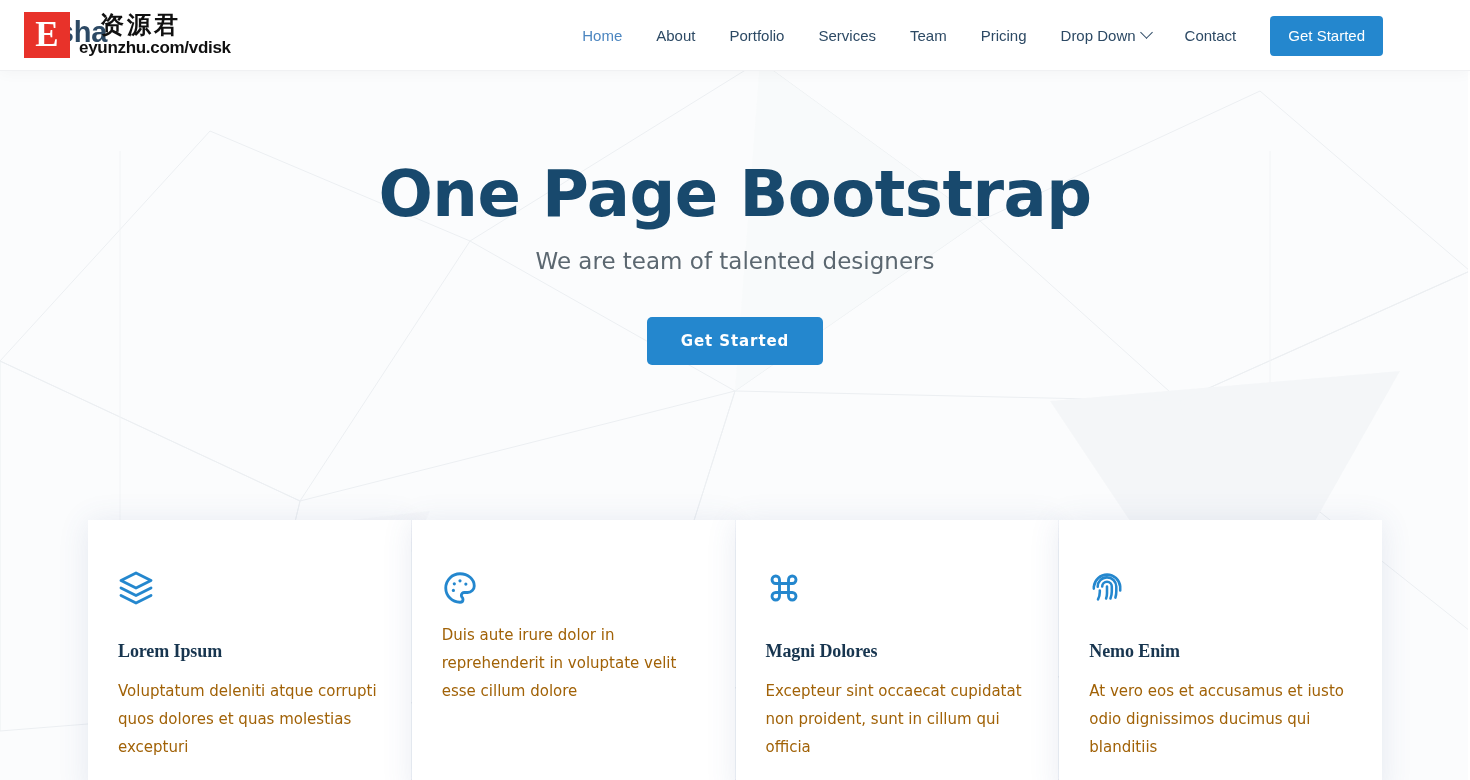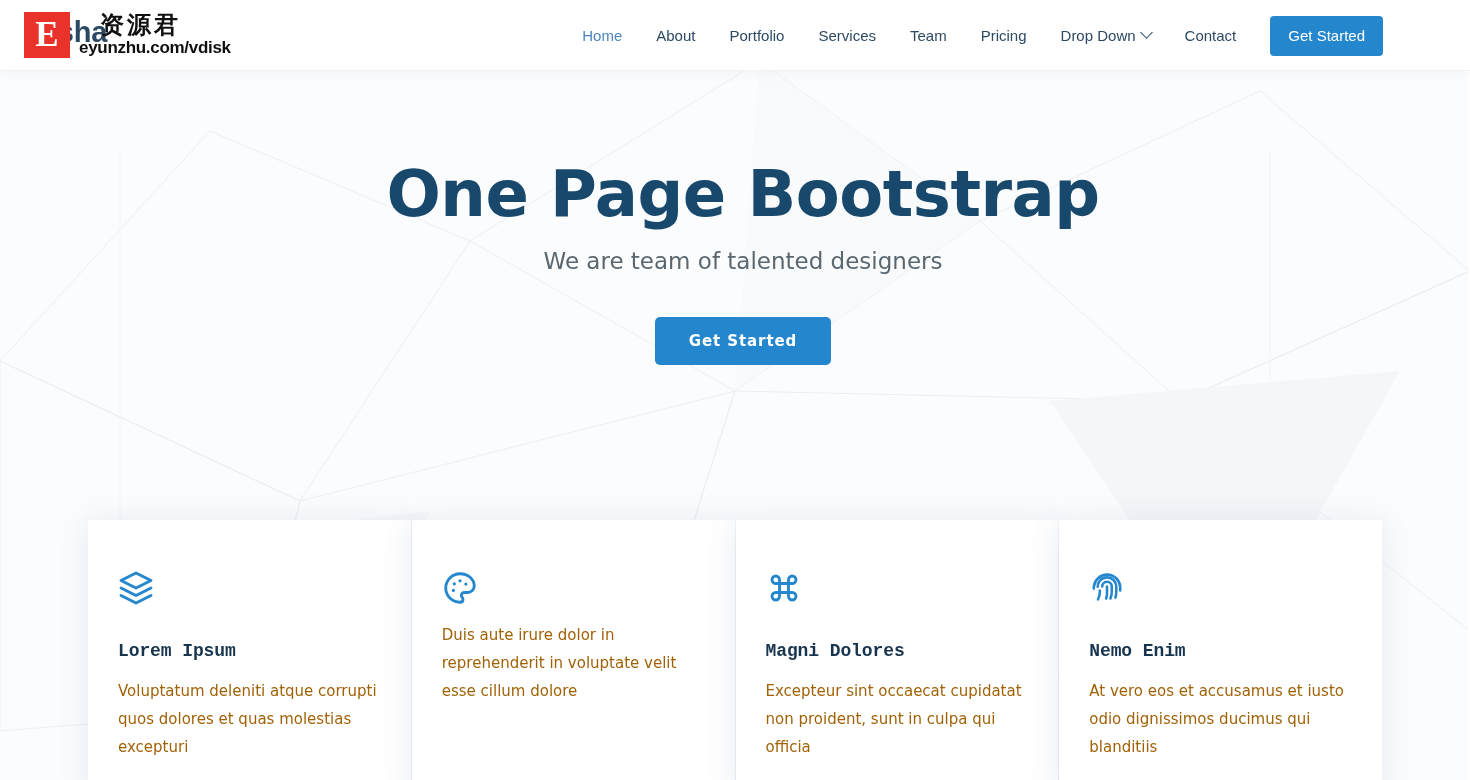--- a/index.html
+++ b/index.html
@@ -156,21 +156,20 @@
 
   
   .hero {
     position: absolute;
     top: 71px;
     left: 0;
     width: 1468px;
     height: 709px;
     background: #fbfcfd;
     overflow: hidden;
-    padding-left: 8px;
   }
   .hero-bg {
     position: absolute;
     inset: 0;
     width: 1470px;
     height: 709px;
   }
   .hero-inner {
     position: relative;
     z-index: 3;
@@ -232,21 +231,21 @@
   .feature-icon {
     width: 36px;
     height: 36px;
     color: #2487ce;
     display: block;
   }
   .feature-icon svg { display: block; width: 36px; height: 36px; }
 
   .feature-title {
     margin-top: 34px;
-    font-family: Liberation Mono, monospace;
+    font-family: Liberation Serif, serif;
     font-size: 18px;
     line-height: 22px;
     font-weight: 700;
     color: #17354f;
     letter-spacing: -0.1px;
   }
   .feature-text {
     margin-top: 15px;
     font-family: "DejaVu Sans", sans-serif;
     font-size: 15px;
@@ -356,21 +355,21 @@
       <p class="feature-text">Duis aute irure dolor in reprehenderit in voluptate velit esse cillum dolore</p>
     </article>
 
     <article class="feature-card">
       <span class="feature-icon">
         <svg viewBox="0 0 24 24" fill="none" stroke="currentColor" stroke-width="1.9" stroke-linecap="round" stroke-linejoin="round">
           <path d="M9 6.5a2.5 2.5 0 1 0-2.5 2.5H9V6.5Zm0 0V9h6V6.5a2.5 2.5 0 1 1 2.5 2.5H15v6h2.5A2.5 2.5 0 1 1 15 17.5V15H9v2.5A2.5 2.5 0 1 1 6.5 15H9V9"></path>
         </svg>
       </span>
       <h3 class="feature-title">Magni Dolores</h3>
-      <p class="feature-text">Excepteur sint occaecat cupidatat non proident, sunt in culpa qui officia</p>
+      <p class="feature-text">Excepteur sint occaecat cupidatat non proident, sunt in cillum qui officia</p>
     </article>
 
     <article class="feature-card">
       <span class="feature-icon">
         <svg viewBox="0 0 24 24" fill="none" stroke="currentColor" stroke-width="1.7" stroke-linecap="round" stroke-linejoin="round">
           <path d="M12 11v4.5c0 1.2-.2 2.4-.6 3.5"></path>
           <path d="M8.8 11a3.2 3.2 0 0 1 6.4 0v3.3c0 1.6-.3 3.2-.9 4.7"></path>
           <path d="M5.8 11.2a6.2 6.2 0 0 1 12.4-.2v3.3c0 1.4-.2 2.8-.6 4.1"></path>
           <path d="M3.2 12.4c0-.5 0-1 .1-1.5A8.8 8.8 0 0 1 20.8 11v2.6"></path>
           <path d="M6 19.6c.8-1.5 1.2-3.2 1.2-4.9v-1.1"></path>

